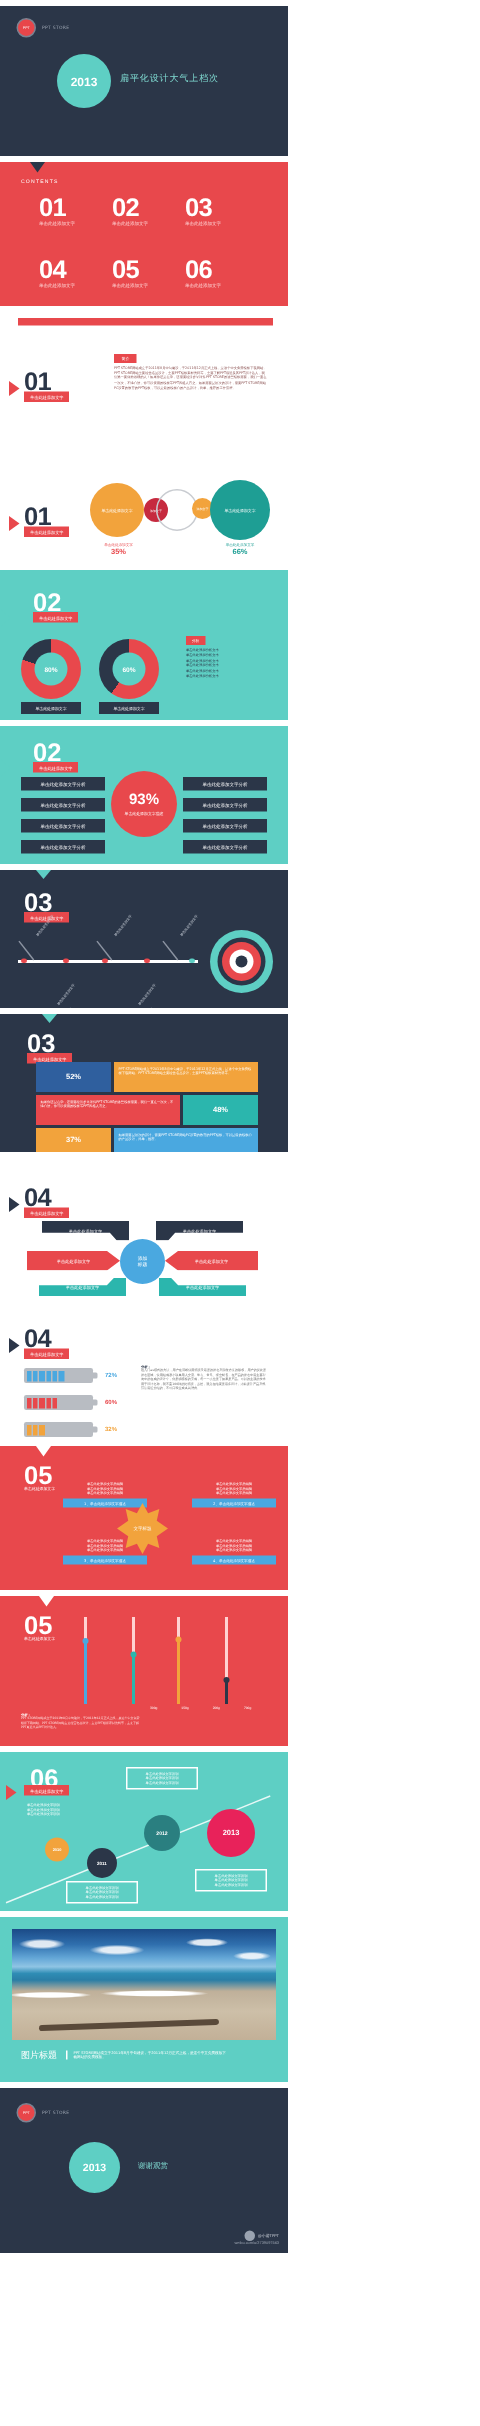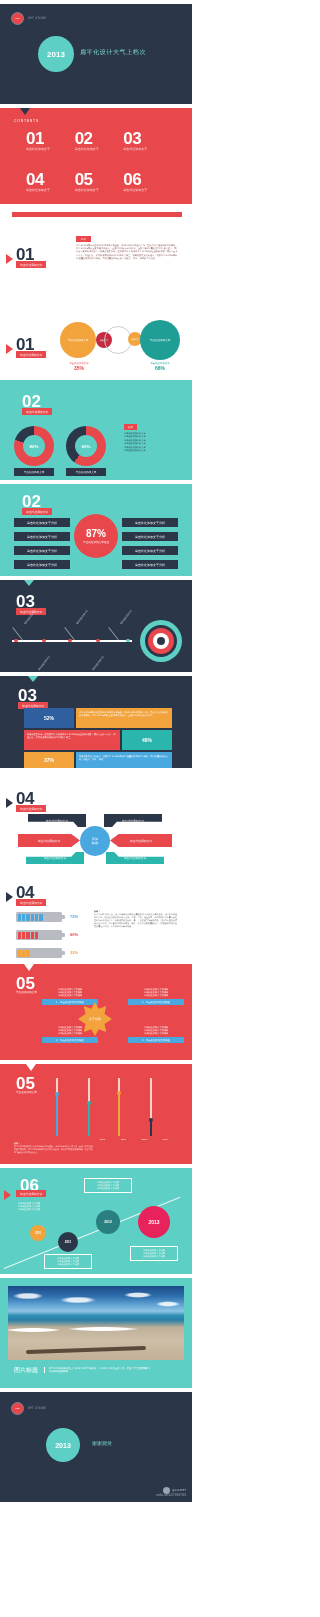--- a/index.html
+++ b/index.html
@@ -272,21 +272,21 @@
   <div class="rowbox cjk" style="left:14px;top:48px;">单击此处添加文字分析</div>
   <div class="rowbox cjk" style="left:14px;top:62px;">单击此处添加文字分析</div>
   <div class="rowbox cjk" style="left:14px;top:76px;">单击此处添加文字分析</div>
 
   <div class="rowbox cjk" style="left:122px;top:34px;">单击此处添加文字分析</div>
   <div class="rowbox cjk" style="left:122px;top:48px;">单击此处添加文字分析</div>
   <div class="rowbox cjk" style="left:122px;top:62px;">单击此处添加文字分析</div>
   <div class="rowbox cjk" style="left:122px;top:76px;">单击此处添加文字分析</div>
 
   <div class="c87">
-    <b>87%</b>
+    <b>93%</b>
     <span class="cjk">单击此处添加文字描述</span>
   </div>
 </div>
 
 <div class="slide s-target">
   <div class="tri-down" style="left:24px;top:0;border-top:6px solid #5ecfc4;"></div>
   <div style="position:absolute;left:16px;top:12px;font-size:17px;font-weight:bold;color:#fff;">03</div>
   <div style="position:absolute;left:16px;top:28px;">
     <span class="tag-red cjk">单击此处添加文字</span>
   </div>

